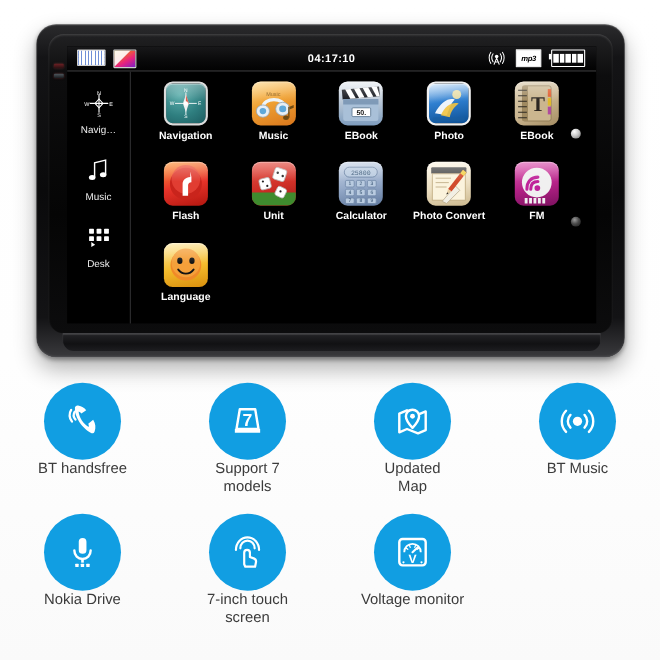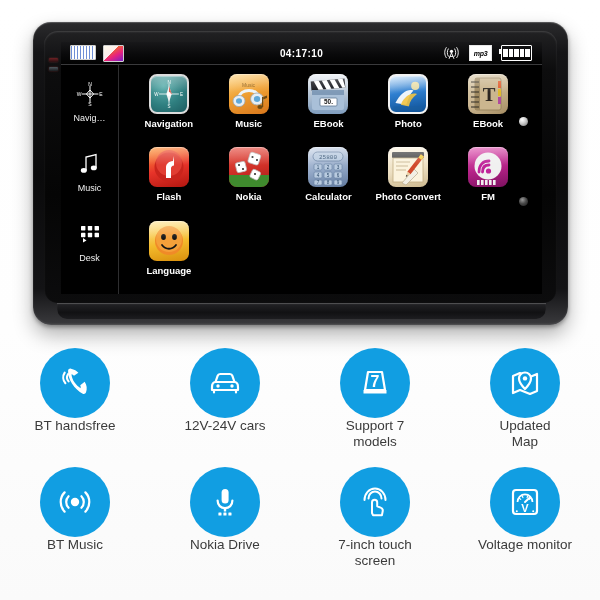--- a/index.html
+++ b/index.html
@@ -172,21 +172,21 @@
   }
 
   
   .side-rail {
     width: 57px;
     border-right: 1px solid #2e2e30;
     padding-top: 12px;
     display: flex;
     flex-direction: column;
     align-items: center;
-    gap: 24px;
+    gap: 15px;
     flex-shrink: 0;
   }
   .rail-item {
     display: flex;
     flex-direction: column;
     align-items: center;
     width: 100%;
   }
   .rail-ico { height: 34px; display: flex; align-items: center; justify-content: center; }
   .rail-lbl {
@@ -506,21 +506,21 @@
                 </g>
                 <g fill="#222">
                   <circle cx="23.5" cy="10" r="1.1"></circle>
                     <circle cx="28" cy="13" r="1.1"></circle>
                   <circle cx="10" cy="18" r="1"></circle>
                     <circle cx="14" cy="22" r="1"></circle>
                   <circle cx="26" cy="27" r="1"></circle>
                 </g>
               </svg>
             </div>
-            <div class="app-lbl">Nokia</div>
+            <div class="app-lbl">Unit</div>
           </div>
 
 
           <div class="app">
             <div class="app-ico ic-calc">
               <svg class="ic-svg" viewBox="0 0 40 40">
                 <rect x="5" y="5" width="30" height="9" rx="4.5" fill="#b9cbe0" stroke="#6d86a6" stroke-width="0.9"></rect>
                 <text x="20" y="12" fill="#31506f" font-size="6" text-anchor="middle" font-family="Liberation Mono, monospace">25800</text>
                 <g fill="#b9cbe0" stroke="#6d86a6" stroke-width="0.7">
                   <rect x="6" y="17" width="8" height="6" rx="1.2"></rect>
@@ -620,34 +620,20 @@
           <path d="M25.5 18.5 C28.5 21.5 29.5 25 29 28.5 C28.8 30 27.6 31 26.1 30.6 C22 29.6 17 26.5 13.4 22.9 C9.8 19.3 7.5 14.9 7 11.3 C6.8 9.8 7.9 8.6 9.4 8.6 C12.8 8.6 15.4 9.4 17.5 11.2 L13.8 15 C13 14.3 12.1 13.9 11 13.9 C11.7 16.3 13.4 19.1 15.6 21.3 C17.8 23.5 20.5 25 22.9 25.8 C22.9 24.7 22.6 23.8 21.9 23 Z" fill="#ffffff" transform="translate(4,-1) rotate(12 20 20)"></path>
           <g fill="none" stroke="#ffffff" stroke-width="2.1" stroke-linecap="round">
             <path d="M13.6 18.4 C11.8 16.4 11.6 13.4 13 11.2"></path>
             <path d="M10.4 20.2 C7.8 17.3 7.6 12.9 9.7 9.7"></path>
           </g>
         </svg>
       </div>
       <div class="feat-label">BT handsfree</div>
     </div>
 
-    <div class="feature">
-      <div class="feat-circle">
-        <svg width="40" height="40" viewBox="0 0 40 40">
-          <g fill="none" stroke="#ffffff" stroke-width="2.2" stroke-linecap="round" stroke-linejoin="round">
-            <path d="M7 24 C7 20.5 8.5 19.2 10.5 19 L12.6 12.8 C13 11.6 13.9 11 15.2 11 H24.8 C26.1 11 27 11.6 27.4 12.8 L29.5 19 C31.5 19.2 33 20.5 33 24 V27 H7 Z"></path>
-            <path d="M10.5 19 H29.5"></path>
-            <path d="M9 27 V29.5 M31 27 V29.5"></path>
-          </g>
-          <circle cx="13" cy="23" r="1.7" fill="#ffffff"></circle>
-          <circle cx="27" cy="23" r="1.7" fill="#ffffff"></circle>
-        </svg>
-      </div>
-      <div class="feat-label">12V-24V cars</div>
-    </div>
 
     <div class="feature">
       <div class="feat-circle">
         <svg width="40" height="40" viewBox="0 0 40 40">
           <path d="M13 9 H27 L30 27 H10 Z" fill="none" stroke="#ffffff" stroke-width="2.2" stroke-linejoin="round"></path>
           <path d="M8.5 27 H31.5 V30.5 H8.5 Z" fill="#ffffff"></path>
           <text x="20" y="24" fill="#ffffff" font-size="16" font-weight="bold" text-anchor="middle" font-family="Liberation Sans, sans-serif">7</text>
         </svg>
       </div>
       <div class="feat-label">Support 7

